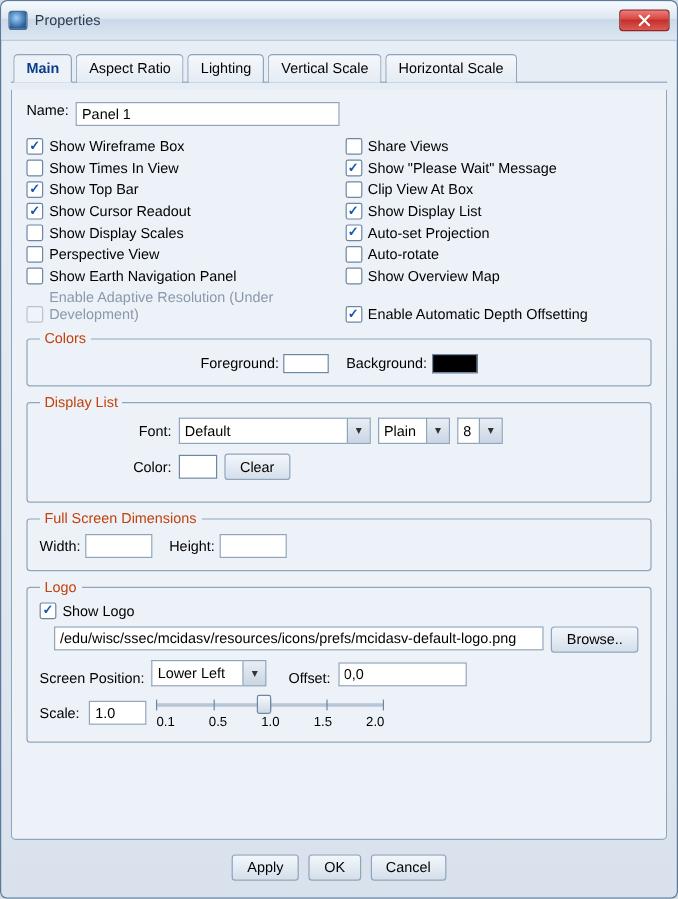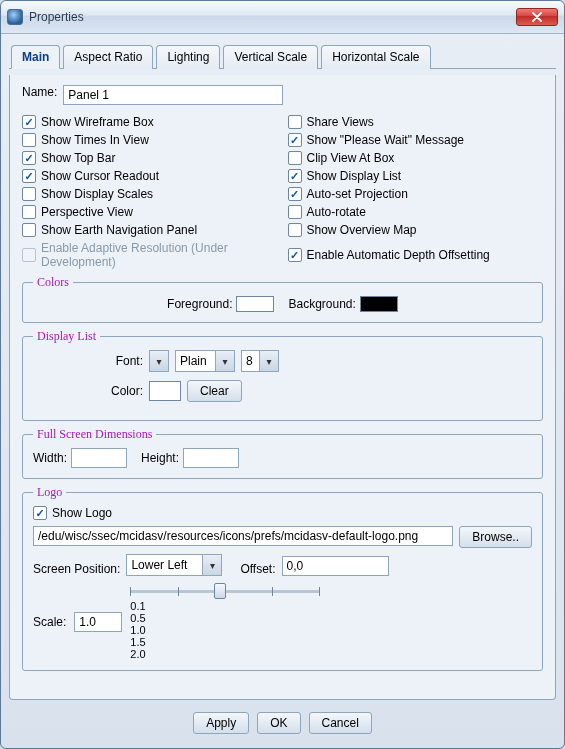--- a/index.html
+++ b/index.html
@@ -115,21 +115,21 @@
     font-size: 12px;
   }
   .name-row input.text { width: 220px; }
   .check-grid {
     display: grid;
     grid-template-columns: 1fr 1fr;
     row-gap: 4px;
     column-gap: 10px;
   }
   .check {
-    display: flex; align-items: center; gap: 5px;
+    display: flex; align-items: flex-end; gap: 5px;
     color: #000;
   }
   .check.disabled { color: #8a99aa; }
   .cb {
     width: 14px; height: 14px;
     background: #fff;
     border: 1px solid #6d87a2;
     border-radius: 2px;
     display: inline-flex; align-items: center; justify-content: center;
     cursor: pointer;
@@ -145,22 +145,21 @@
   .cb.disabled { border-color:#b7c3d0; background:#f0f3f7; cursor: default;}
   fieldset {
     border: 1px solid #8fa5bc;
     border-radius: 3px;
     background: #edf2f8;
     padding: 6px 10px 10px 10px;
     margin: 0;
   }
   legend {
     padding: 0 4px;
-    color: #a21caf;
-    font-family: Liberation Serif, serif;
+    color: #c2410c;
   }
   .colors-row {
     display: flex; align-items: center; justify-content: center; gap: 4px;
   }
   .swatch {
     width: 38px; height: 16px;
     border: 1px solid #6d87a2;
     display: inline-block;
     cursor: pointer;
   }
@@ -189,21 +188,21 @@
     border: 1px solid #8fa5bc;
     border-radius: 3px;
     padding: 3px 12px;
     font-family: inherit;
     font-size: 12px;
     cursor: pointer;
   }
   .fsd-row { display: flex; align-items:center; gap: 4px; }
   .fsd-row input.text { width: 56px; }
   .logo-path-row { display:flex; gap:6px; margin: 6px 0; }
-  .logo-path-row input.text { flex:1; }
+  .logo-path-row input.text { flex:1;margin-left:12px; }
   .logo-pos-row { display:flex; align-items:flex-end; gap:6px; }
   .logo-pos-row input.text { width: 107px; }
   .scale-row { display:flex; align-items:center; gap:8px; margin-top:8px;}
   .scale-row input.text { width:48px; }
   .slider-wrap { flex:0 0 auto; width: 190px; }
   .slider {
     position: relative; height: 14px;
   }
   .slider-track {
     position:absolute; left:0; right:0; top:6px; height:3px;
@@ -216,21 +215,21 @@
   .slider-ticks span { width:1px; background:#6d87a2; height:9px; }
   .slider-thumb {
     position:absolute; top:-1px; width:12px; height:16px;
     background:linear-gradient(#f4f8fc,#cdd9e6);
     border:1px solid #6d87a2; border-radius:2px;
     transform:translateX(-50%);
     cursor:pointer;
   }
   .slider-labels {
     display:flex; justify-content:space-between;
-    font-size:11px; color:#000; margin-top:2px;flex-direction:column;
+    font-size:11px; color:#000; margin-top:2px;
   }
   .footer {
     display:flex; justify-content:center; gap:8px;
     padding: 6px 0 10px 0;
   }
 </style>
 </head>
 <body>
 
 <div class="window">
@@ -336,20 +335,21 @@
           <span>Background:</span>
           <span class="swatch" style="background:#000000"></span>
         </div>
       </fieldset>
 
       <fieldset>
         <legend>Display List</legend>
         <div class="dl-row">
           <span class="lbl">Font:</span>
           <span class="combo-wrap">
+            <input class="text" style="width: 140px;" value="Default">
             <span class="arrow-btn"></span>
           </span>
           <span class="combo-wrap">
             <input class="text" style="width: 40px;" value="Plain">
             <span class="arrow-btn"></span>
           </span>
           <span class="combo-wrap">
             <input class="text" style="width: 18px;" value="8">
             <span class="arrow-btn"></span>
           </span>

